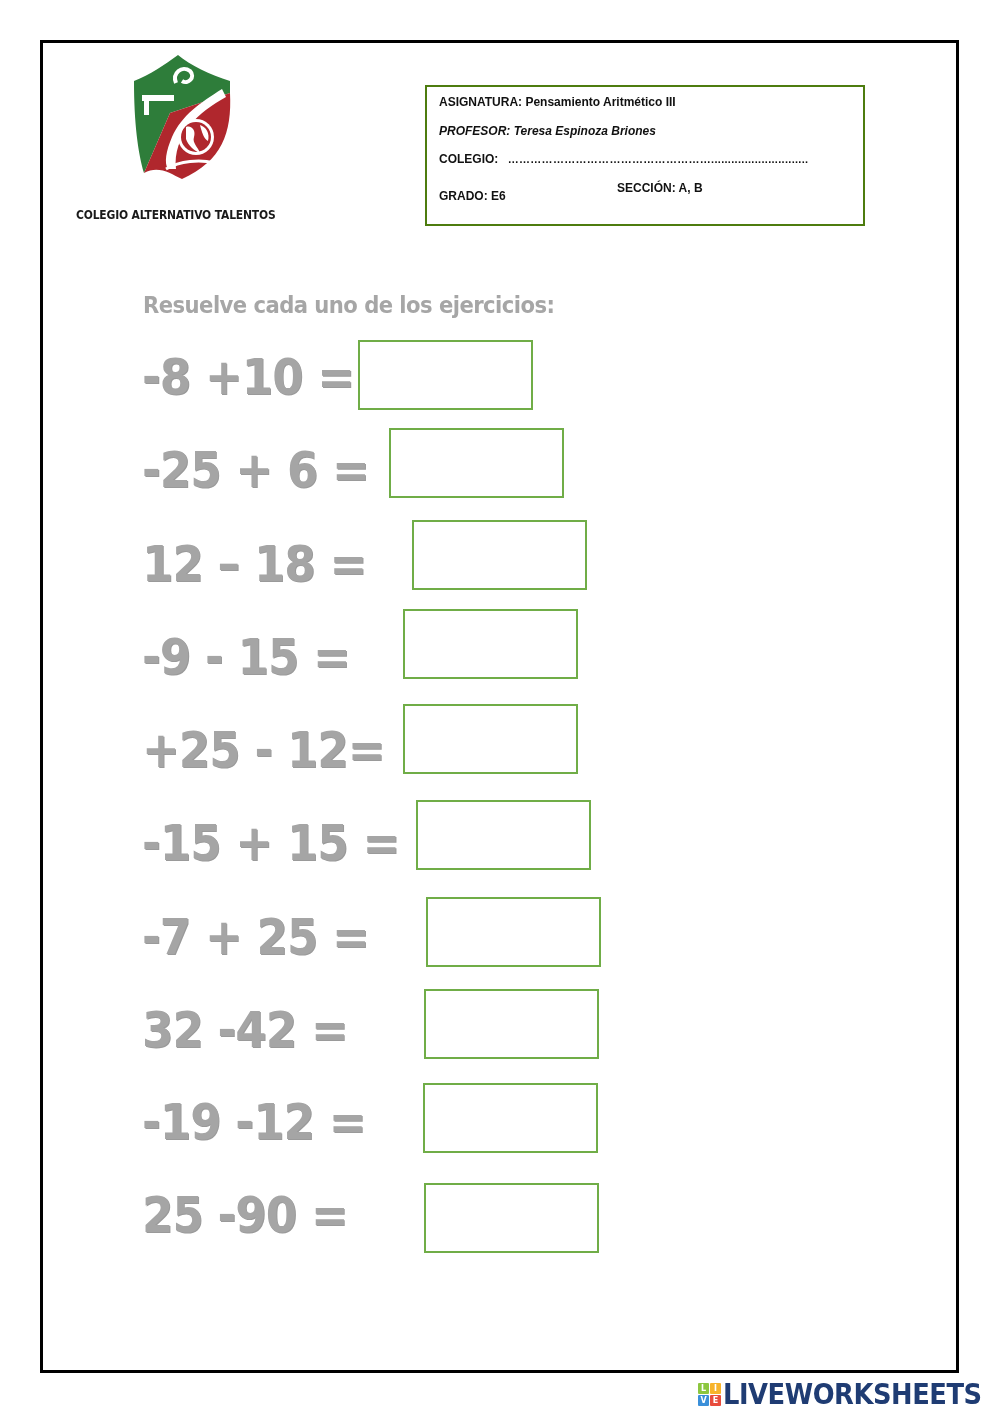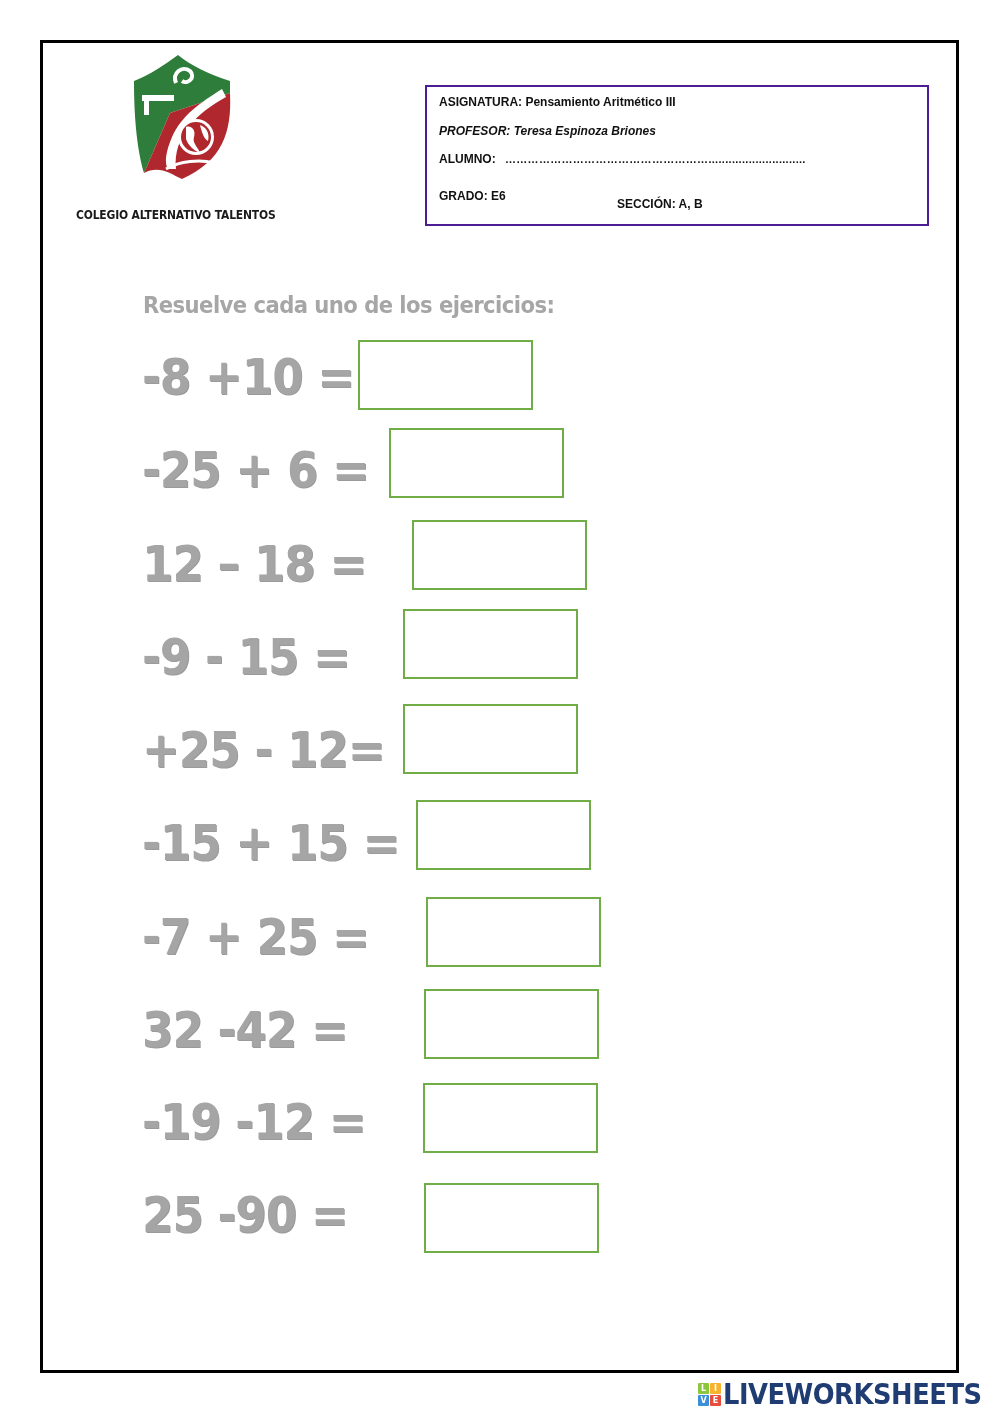--- a/index.html
+++ b/index.html
@@ -8,22 +8,22 @@
       position: absolute; left: 40px; top: 40px; width: 913px; height: 1327px;
       border: 3px solid #000000; box-sizing: content-box;
     }
     .logo { position: absolute; left: 130px; top: 53px; width: 104px; height: 128px; }
     .school-name {
       position: absolute; left: 76px; top: 207px; font-size: 12.5px; font-weight: bold;
       color: #1a1a1a; letter-spacing: -0.2px; font-family: "DejaVu Sans", sans-serif;
       transform: scaleX(0.86); transform-origin: left top; white-space: nowrap;
     }
     .info-box {
-      position: absolute; left: 425px; top: 85px; width: 504px; height: 141px;
-      border: 2px solid #4c1d95; box-sizing: border-box;
+      position: absolute; left: 425px; top: 85px; width: 440px; height: 141px;
+      border: 2px solid #4d7c0f; box-sizing: border-box;
     }
     .info-line {
       position: absolute; left: 12px; font-size: 12px; font-weight: bold; color: #111;
       white-space: nowrap; font-family: "Liberation Sans", sans-serif;
     }
     .info-line .dots { letter-spacing: 0.3px; }
     .instructions {
       position: absolute; left: 143px; top: 292px; font-size: 23px; font-weight: bold;
       color: #a6a6a6; font-family: "DejaVu Sans", sans-serif; letter-spacing: -0.6px;
       transform: scaleX(0.92); transform-origin: left top; white-space: nowrap;
@@ -81,25 +81,25 @@
   <path d="M70 72 C76 74 80 80 78 88 C74 86 72 80 70 72 Z" fill="#ffffff"></path>
 
   <path d="M36 116 C50 108 70 106 84 110" stroke="#ffffff" stroke-width="3" fill="none"></path>
 </svg>
 <div class="school-name">COLEGIO ALTERNATIVO TALENTOS</div>
 
 <div class="info-box">
   <div class="info-line" style="top:8px;">ASIGNATURA: Pensamiento Aritmético III</div>
   <div class="info-line" style="top:37px;font-style:italic;">PROFESOR: Teresa Espinoza Briones</div>
   <div class="info-line" style="top:65px;">
-    <span>ALUMNO:</span>
+    <span>COLEGIO:</span>
     <span class="dots" style="margin-left:6px; font-size:11px;">……………………………………………….............................</span>
   </div>
   <div class="info-line" style="top:94px;margin-top:8px;">GRADO: E6</div>
-  <div class="info-line" style="top:110px; left:190px;">SECCIÓN: A, B</div>
+  <div class="info-line" style="top:94px; left:190px;">SECCIÓN: A, B</div>
 </div>
 
 <div class="instructions">Resuelve cada uno de los ejercicios:</div>
 
 <div class="exercise">
   <div class="expr" style="top:352px;">-8 +10 =</div>
   <input class="answer-box" style="left: 358px; top: 340px;" value="">
 </div>
 <div class="exercise">
   <div class="expr" style="top:445px;">-25 + 6 =</div>

